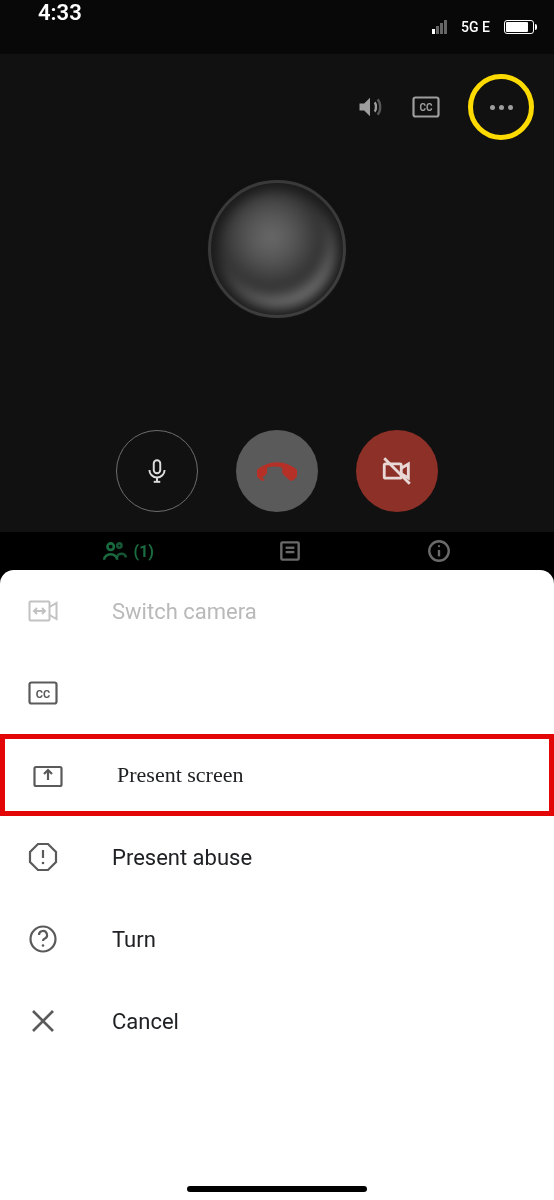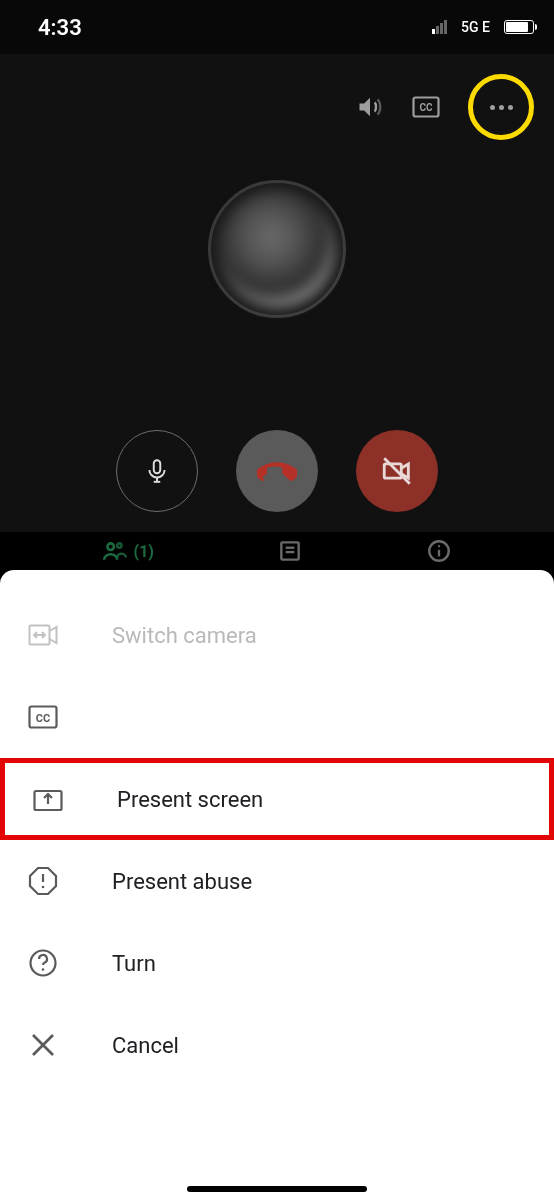--- a/index.html
+++ b/index.html
@@ -1,17 +1,17 @@
 <!DOCTYPE html>
 <html><head>
 <meta charset="utf-8">
 <style>
   * { box-sizing: border-box; margin: 0; padding: 0; }
   html, body { width: 554px; height: 1200px; font-family: -apple-system, Roboto, Arial, sans-serif; background: #000; overflow: hidden; position: relative; }
-  .status-bar { height: 54px; display: flex; align-items: center; justify-content: space-between; padding: 0 20px 0 38px; color: #fff; background: #080808; }
+  .status-bar { height: 54px; display: flex; justify-content: space-between; padding: 0 20px 0 38px; color: #fff; background: #080808; }
   .status-time { font-size: 22px; font-weight: 600; }
   .status-right { display: flex; align-items: center; gap: 12px; font-size: 14px; font-weight: 500; }
   .signal { display: inline-flex; align-items: flex-end; gap: 1px; margin-right: 2px;}
   .signal span { width:3px; background:#666; display:inline-block;}
   .signal span:nth-child(1){height:5px;background:#fff;}
   .signal span:nth-child(2){height:8px;}
   .signal span:nth-child(3){height:11px;}
   .signal span:nth-child(4){height:14px;}
   .battery { width: 30px; height: 14px; border: 1.5px solid #fff; border-radius: 3px; position: relative; margin-left: 2px;}
   .battery::after { content:""; position:absolute; right:-4px; top:3px; width:2px; height:6px; background:#fff; border-radius:0 2px 2px 0;}
@@ -31,29 +31,29 @@
   .call-controls { position:absolute; bottom:20px; left:50%; transform:translateX(-50%); display:flex; gap:38px; }
   .cc-btn { width:82px; height:82px; border-radius:50%; display:flex; align-items:center; justify-content:center; }
   .cc-mic { border:1.5px solid #6d6d6d; }
   .cc-hang { background:#5a5a5a; }
   .cc-vid { background:#8d3027; }
 
   .overlay { position:absolute; top:532px; left:0; right:0; bottom:0; background:rgba(0,0,0,0.45); }
   .peek-row { height:38px; display:flex; align-items:center; justify-content:space-around; padding:0 40px; color:#555;}
   .peek-people { display:flex; align-items:center; gap:6px; color:#1b6b41; font-weight:700; }
 
-  .sheet { position:absolute; left:0; right:0; top:570px; bottom:0; background:#fff; border-top-left-radius:14px; border-top-right-radius:14px; padding-top:24px; }
+  .sheet { position:absolute; left:0; right:0; top:570px; bottom:0; background:#fff; border-top-left-radius:14px; border-top-right-radius:14px; padding-top:0; }
   .sheet-item { display:flex; align-items:center; height:82px; padding:0 28px; gap:54px; cursor:pointer; }
   .sheet-item.disabled { color:#b9b9b9; }
   .sheet-item .icon-slot { width:30px; display:flex; justify-content:center; color:#5a5a5a; }
   .sheet-item.disabled .icon-slot { color:#c2c2c2; }
   .sheet-item .label { font-size:22px; color:#202124; }
   .sheet-item.disabled .label { color:#b9b9b9; }
 
-  .highlight-box { border:5px solid #e20606; }
+  .highlight-box { border:5px solid #e20606;font-family:Liberation Serif, serif; }
 
   .home-indicator { position:absolute; bottom:8px; left:50%; transform:translateX(-50%); width:180px; height:6px; background:#000; border-radius:4px; }
   svg { display:block; }
 </style>
 </head>
 <body>
 
 <div class="status-bar">
   <div class="status-time">4:33</div>
   <div class="status-right">

